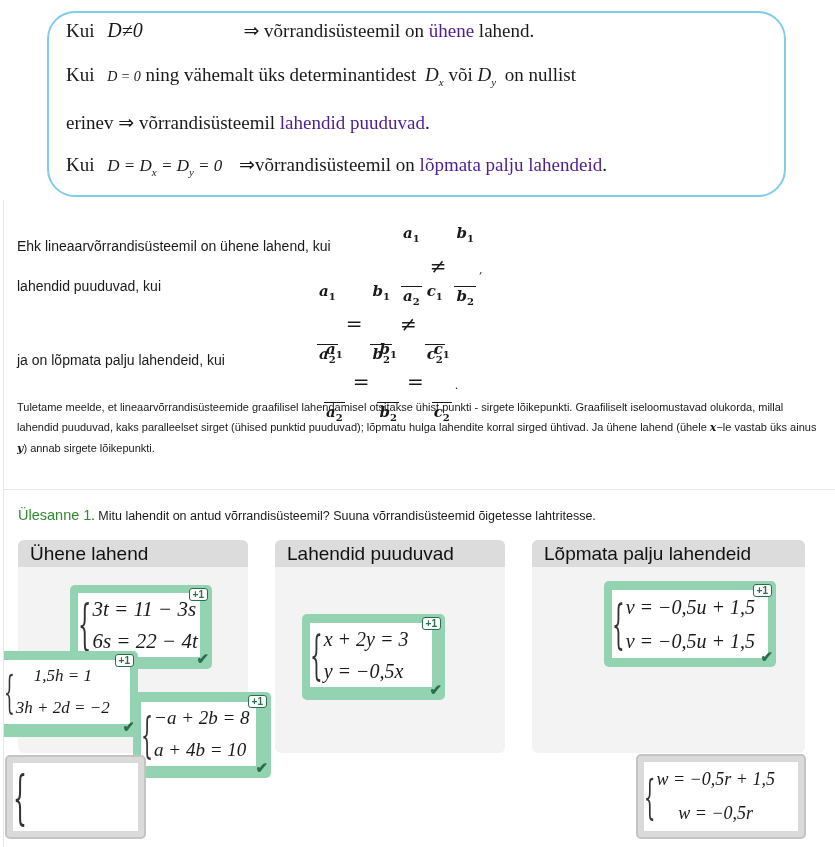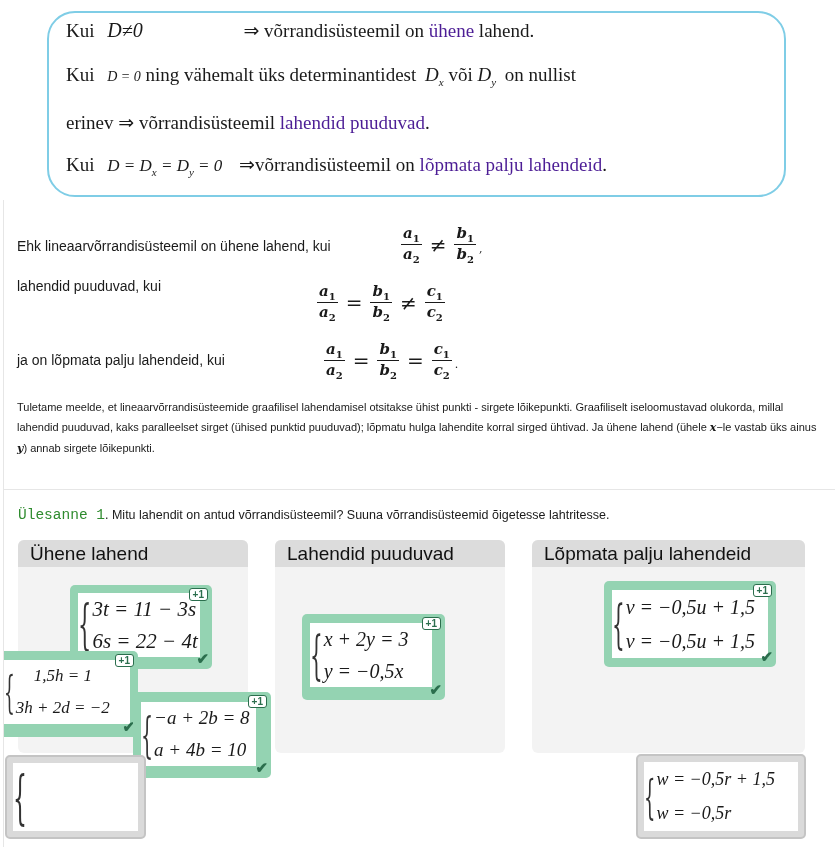--- a/index.html
+++ b/index.html
@@ -18,36 +18,36 @@
     font-family: "Liberation Serif", serif; font-size: 19px; color: #1a1a1a;
   }
   .rule-line { position: absolute; left: 17px; white-space: nowrap; }
   .rule-line .m { font-style: italic; }
   .rule-line .blue { color: #4c1d95; }
   .sub { font-size: 11px; vertical-align: -5px; font-style: italic; }
 
   
   .exp { position: absolute; left: 17px; font-size: 14px; color: #1a1a1a; }
   .frac-row { position: absolute; display: flex; align-items: center; font-family: "DejaVu Serif", serif; font-size: 15px; }
-  .frac { display: inline-flex; flex-direction: column; align-items: center; margin: 0 3px; }
+  .frac { display: inline-flex; flex-direction: column; align-items: center; margin: 0 3px; gap: 42px; }
   .frac .num { padding: 0 2px; font-style: italic; font-weight: bold; }
   .frac .den { border-top: 1px solid #1a1a1a; padding: 0 2px; font-style: italic; font-weight: bold; }
   .frac sub { font-size: 10px; font-style: normal; }
   .op { margin: 0 5px; font-size: 20px; }
   .tail { font-size: 11px; align-self: center; margin-top: 8px; }
 
   .para {
     position: absolute; left: 17px; top: 397px; width: 805px;
     font-size: 11px; line-height: 20px; color: #1a1a1a;
   }
   .para .mi { font-family: "DejaVu Serif", serif; font-style: italic; font-weight: bold; }
   .divider { position: absolute; left: 3px; top: 489px; width: 832px; height: 1px; background: #e6e6e6; }
 
   .task { position: absolute; left: 18px; top: 507px; font-size: 12.5px; color: #1a1a1a; }
-  .task .lbl { font-family: Liberation Mono, monospace; font-size: 14.5px; color: #2e8b2e; }
+  .task .lbl { font-family: Liberation Sans, sans-serif; font-size: 14.5px; color: #2e8b2e; }
 
   
   .bucket { position: absolute; top: 540px; height: 213px; background: #f3f3f3; border-radius: 6px; }
   .bucket-head {
     height: 27px; background: #dcdcdc; border-radius: 6px 6px 0 0;
     font-size: 19px; line-height: 27px; padding-left: 12px; color: #111;
   }
 
   
   .card { position: absolute; box-sizing: border-box; border-radius: 5px; }
@@ -246,19 +246,19 @@
       </div>
   </div>
   <span class="badge">+1</span>
   <span class="check">✔</span>
 </div>
 
 <div class="card pending" style="left:636px;top:754px;width:170px;height:85px">
   <div class="inner" style="left:6px;top:6px;width:154px;height:69px;font-size:18px">
     <div class="sys">
         <span class="brace">{</span>
-        <div class="eqs" style="align-items:flex-start">
+        <div class="eqs" style="align-items:center">
           <span>w = −0,5r + 1,5</span>
           <span>w = −0,5r</span>
         </div>
       </div>
   </div>
 </div>
 
 </body></html>

